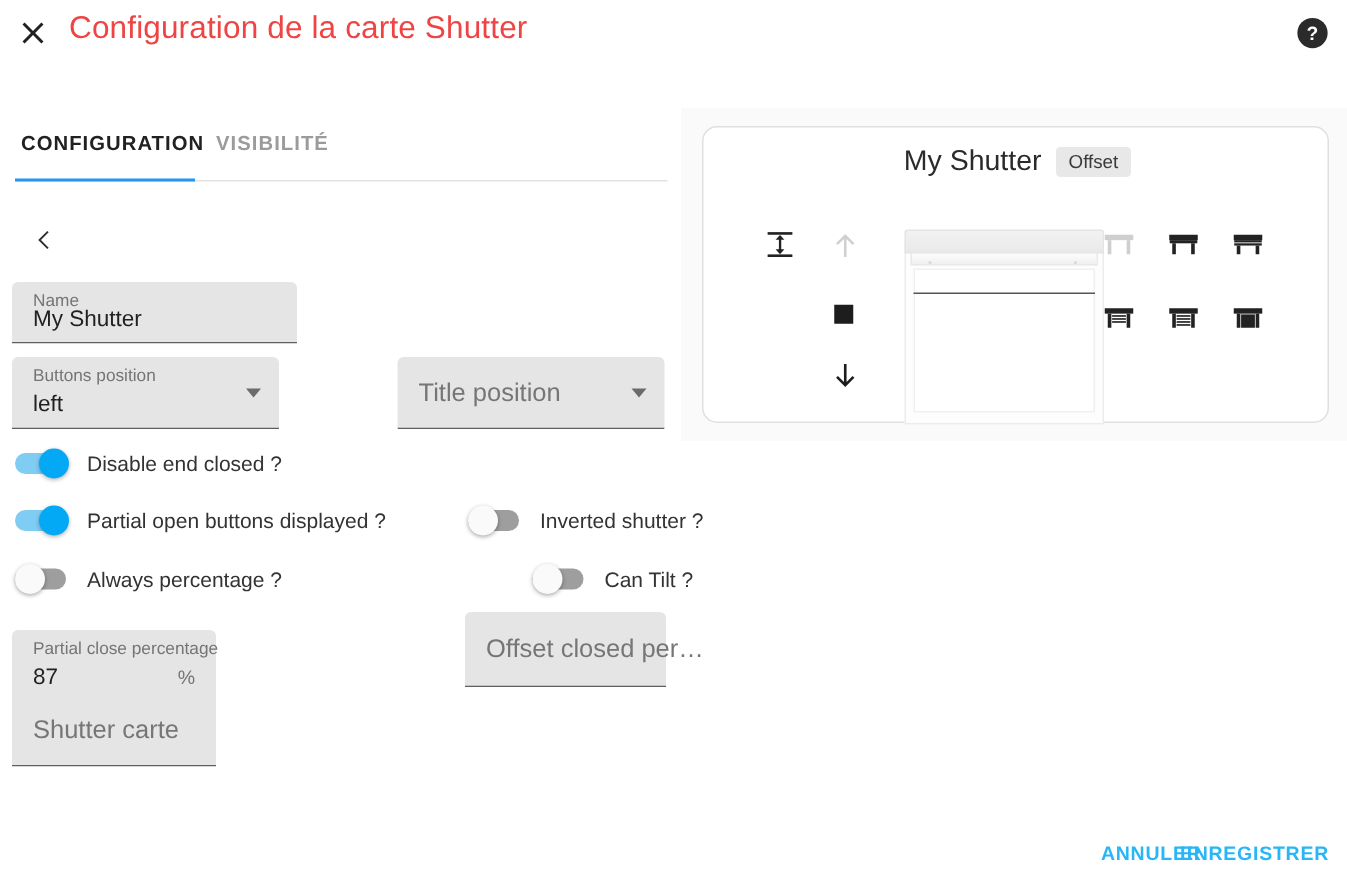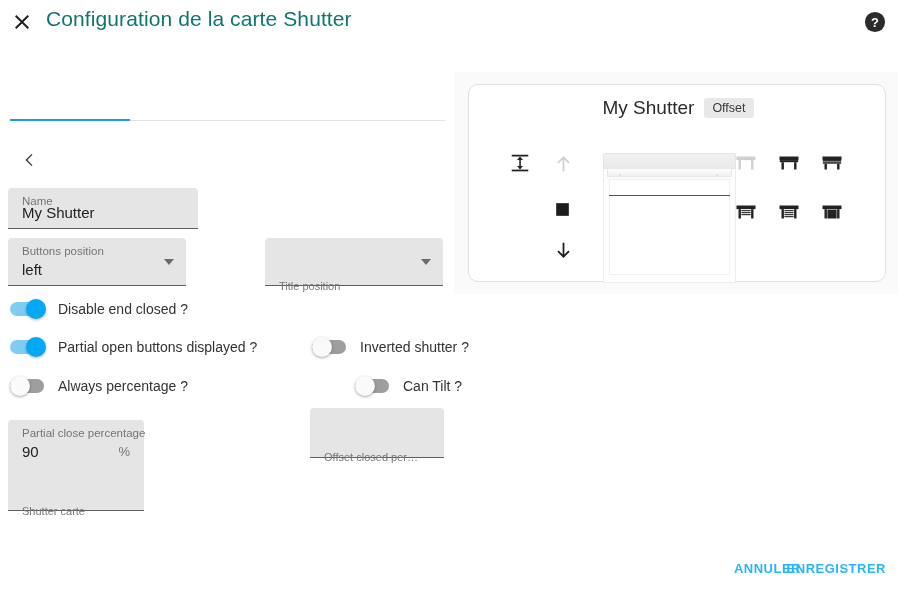--- a/index.html
+++ b/index.html
@@ -16,21 +16,21 @@
   .header {
     position: absolute; top: 0; left: 0; width: 898px; height: 46px;
   }
   .close-icon {
     position: absolute; left: 10px; top: 10px;
     width: 24px; height: 24px; cursor: pointer;
   }
   .close-icon svg { display: block; }
   .dialog-title {
     position: absolute; left: 46px; top: 7px;
-    font-size: 21px; font-weight: 400; color: #0f766e;
+    font-size: 21px; font-weight: 400; color: #ef4444;
     letter-spacing: .1px; white-space: nowrap;
   }
   .help-icon {
     position: absolute; right: 12px; top: 11px;
     width: 22px; height: 22px; cursor: pointer;
   }
 
   
   .tabs {
     position: absolute; top: 86px; left: 0; width: 445px; height: 36px;
@@ -75,21 +75,21 @@
   .field-label {
     position: absolute; left: 14px; top: 7px;
     font-size: 11.5px; color: #757575; white-space: nowrap;
   }
   .field-value {
     position: absolute; left: 14px; bottom: 7px;
     font-size: 15px; color: #212121; white-space: nowrap;
   }
   .field-placeholder {
     position: absolute; left: 14px; top: 50%; transform: translateY(-50%);
-    font-size: 11px; color: #767676; white-space: nowrap; margin-top: 24px;
+    font-size: 17px; color: #767676; white-space: nowrap;
   }
   .field-suffix {
     position: absolute; right: 14px; bottom: 8px;
     font-size: 13px; color: #757575;
   }
   .caret {
     position: absolute; right: 12px; top: 50%; margin-top: -3px;
     width: 0; height: 0;
     border-left: 5px solid transparent;
     border-right: 5px solid transparent;
@@ -231,20 +231,22 @@
   <div class="help-icon">
     <svg width="22" height="22" viewBox="0 0 24 24">
       <circle cx="12" cy="12" r="11" fill="#2b2b2b"></circle>
       <text x="12" y="17.2" font-family="Liberation Sans, sans-serif" font-size="14" font-weight="bold" fill="#ffffff" text-anchor="middle">?</text>
     </svg>
   </div>
 </div>
 
 <div class="tabs">
   <div class="tabs-divider"></div>
+  <div class="tab tab-1 active">CONFIGURATION</div>
+  <div class="tab tab-2">VISIBILITÉ</div>
   <div class="tab-underline"></div>
 </div>
 
 <div class="subheader">
   <div class="back-icon">
     <svg width="16" height="18" viewBox="0 0 24 24">
       <path d="M15.7 4.3L14.3 2.9 5.2 12l9.1 9.1 1.4-1.4L8 12z" fill="#313131"></path>
     </svg>
   </div>
 </div>
@@ -260,21 +262,21 @@
   <span class="caret"></span>
 </div>
 
 <div class="field" id="field-title-pos">
   <span class="field-placeholder">Title position</span>
   <span class="caret"></span>
 </div>
 
 <div class="field" id="field-partial">
   <span class="field-label">Partial close percentage</span>
-  <span class="field-value">90</span>
+  <span class="field-value">87</span>
   <span class="field-suffix">%</span>
 </div>
 
 <div class="field" id="field-offset">
   <span class="field-placeholder">Offset closed per…</span>
 </div>
 
 <div class="field" id="field-width">
   <span class="field-placeholder">Shutter carte</span>
 </div>

